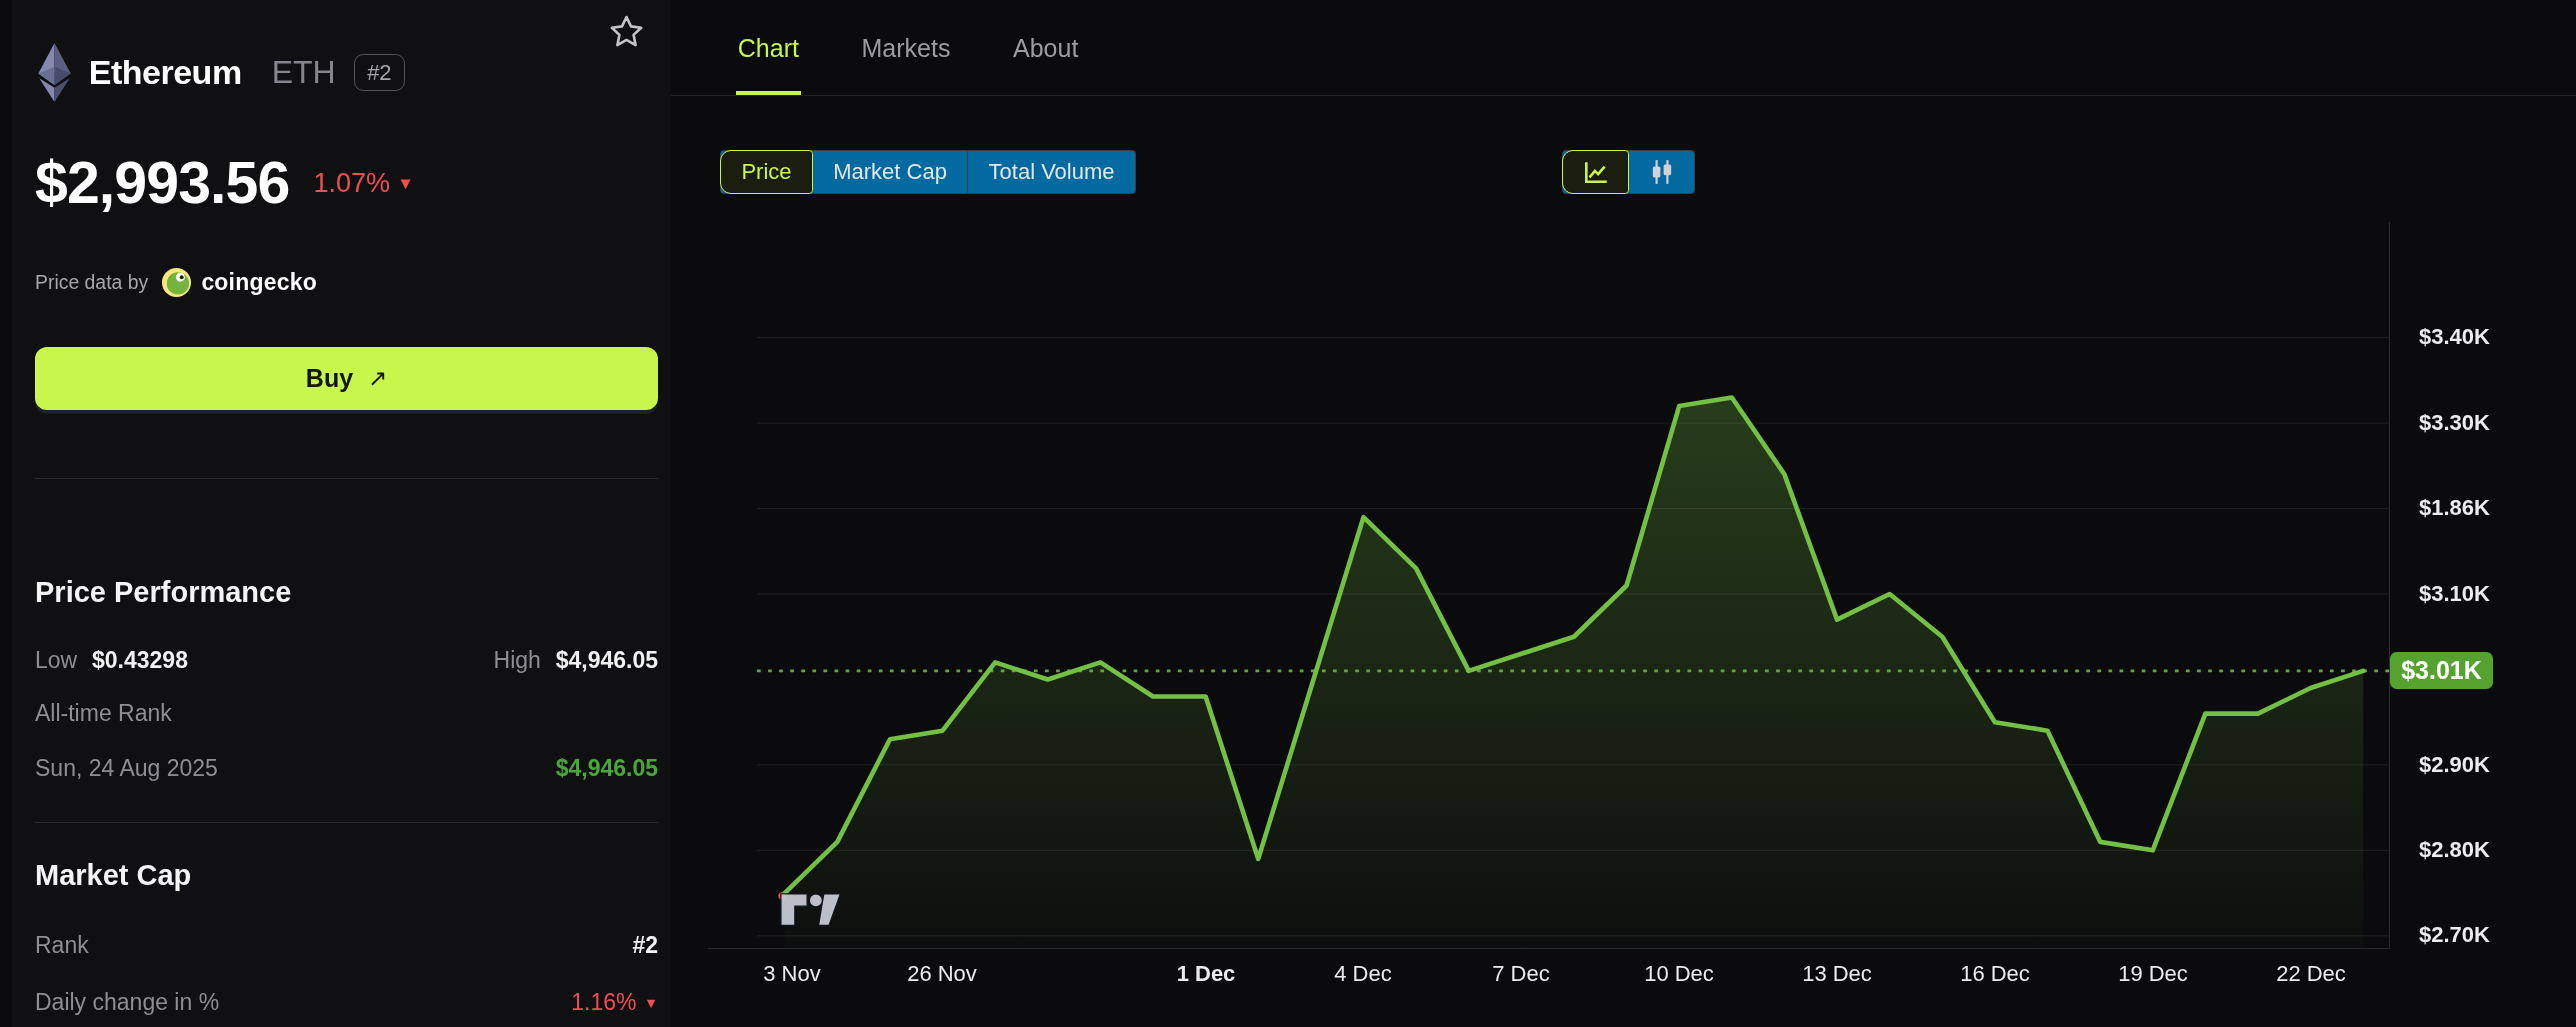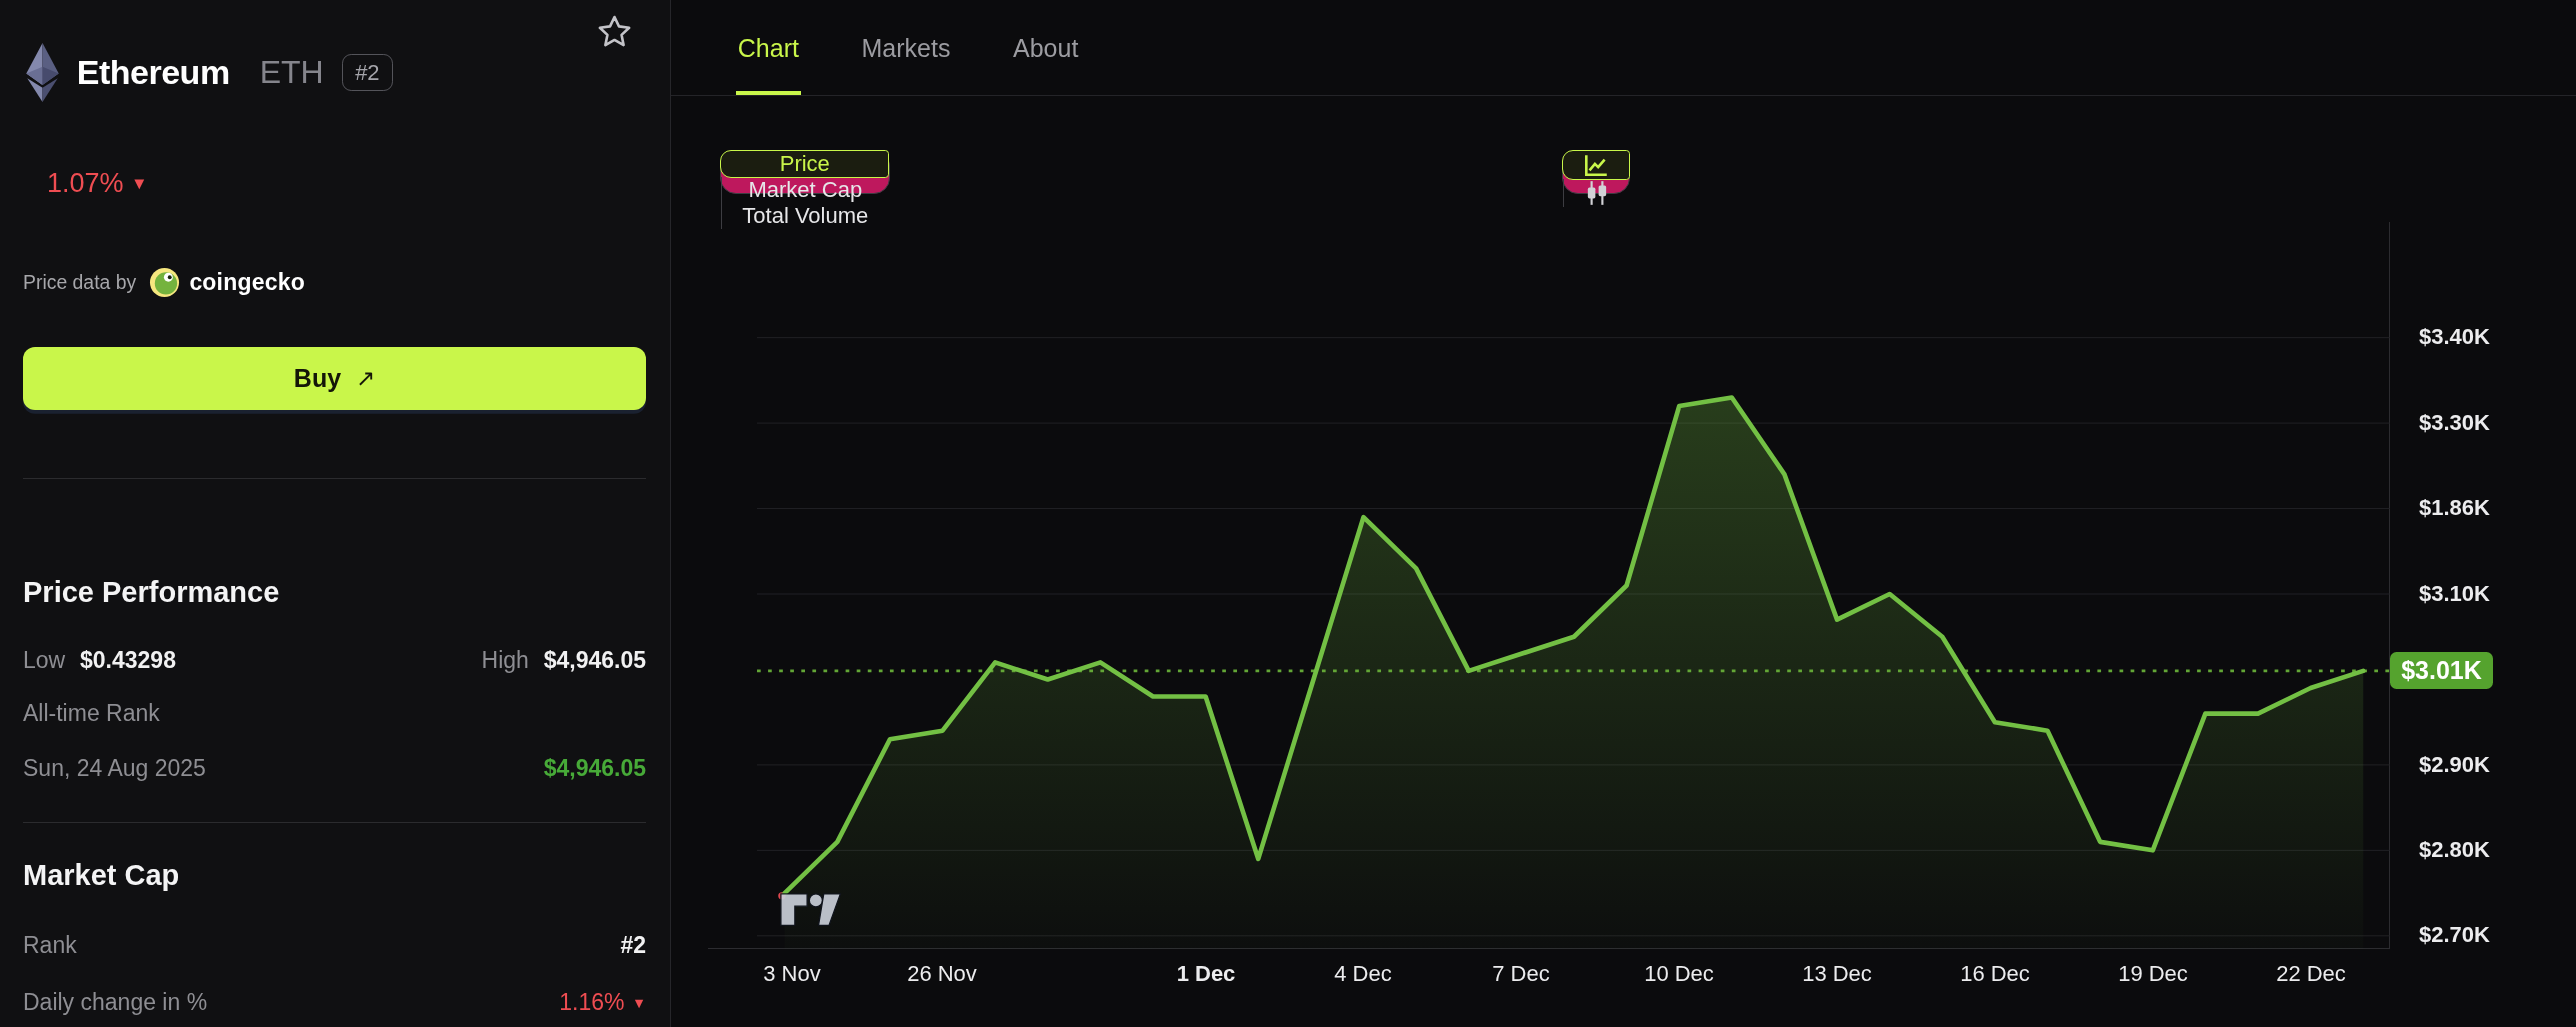--- a/index.html
+++ b/index.html
@@ -1,20 +1,20 @@
 <!DOCTYPE html>
 <html style="font-size:14.8px"><head>
 <meta charset="utf-8">
 <style>
   html,body{margin:0;padding:0;background:#0b0b0d;}
   *{box-sizing:border-box;font-family:"Liberation Sans",sans-serif;}
   .app{position:relative;width:2576px;height:1028px;background:#0b0b0d;overflow:hidden;}
 
   
-  .left{position:absolute;left:0;top:0;width:671px;height:1028px;background:#101012;border-right:0.9px solid #26262a;}
+  .left{position:absolute;left:12px;top:0;width:671px;height:1028px;background:#101012;border-right:0.9px solid #26262a;}
   .coin-header{position:absolute;left:23px;top:41px;width:623px;height:63px;display:flex;align-items:center;}
   .eth-logo{width:39px;height:61px;margin-right:14.8px;flex:0 0 auto;}
   .coin-name{font-size:34px;font-weight:700;color:#ffffff;letter-spacing:-0.5px;}
   .coin-ticker{font-size:32px;font-weight:400;color:#85858c;margin-left:30px;}
   .rank-badge{margin-left:18.5px;border:1.8px solid #54545a;border-radius:9.2px;color:#a5a5ab;font-size:22px;padding:6.5px 12px;line-height:1;}
   .star{position:absolute;right:37px;top:13px;width:37px;height:37px;}
 
   .price-row{position:absolute;left:23px;top:146px;width:623px;height:74px;display:flex;align-items:center;}
   .price-big{font-size:59px;font-weight:700;color:#ffffff;letter-spacing:-0.9px;}
   .price-change{margin-left:24px;font-size:27px;color:#ef4d52;display:flex;align-items:center;gap:7.4px;}
@@ -46,21 +46,21 @@
   .red-val{color:#ef4d52;font-size:23px;display:flex;align-items:center;gap:7.4px;}
 
   
   .right{position:absolute;left:671px;top:0;width:1905px;height:1028px;background:#0b0b0d;}
   .tabs{position:absolute;left:65px;top:0;height:96px;display:flex;gap:59px;}
   .tab{position:relative;background:none;border:none;height:96px;display:flex;align-items:center;font-size:25px;color:#9c9ca1;cursor:pointer;padding:0 1.8px;}
   .tab.active{color:#c9f64a;}
   .tab.active::after{content:"";position:absolute;left:0;right:0;bottom:0;height:4.6px;background:#c9f64a;}
   .tabs-border{position:absolute;left:0;top:95px;width:1905px;height:0.9px;background:#242428;}
 
-  .seg-group{position:absolute;top:150px;height:44px;display:flex;border:0.9px solid #3d3d42;border-radius:16px;background:#be185d;overflow:visible;flex-direction:column;}
+  .seg-group{position:absolute;top:150px;height:44px;display:flex;border:0.9px solid #3d3d42;border-radius:4px;background:#0369a1;overflow:visible;}
   .seg-btn{background:none;border:none;border-left:0.9px solid #3d3d42;color:#e6e6e8;font-size:22px;padding:0 20.3px;cursor:pointer;display:flex;align-items:center;justify-content:center;}
   .seg-btn:first-child{border-left:none;border-top-left-radius:11px;border-bottom-left-radius:11px;}
   .seg-btn:last-child{border-top-right-radius:11px;border-bottom-right-radius:11px;}
   .seg-btn.active{color:#c9f64a;border:1.8px solid #c9f64a;margin:-0.9px;background:#1b1d10;z-index:2;}
   .seg-btn.active:first-child{border-radius:11px 3.7px 3.7px 11px;}
   #metric-toggle{left:49px;}
   #charttype-toggle{left:891px;}
   #range-toggle{right:20.3px;}
   .icon-btn{padding:0 18.5px;}
 
@@ -91,20 +91,21 @@
       </svg>
       <span class="coin-name">Ethereum</span>
       <span class="coin-ticker">ETH</span>
       <span class="rank-badge">#2</span>
     </div>
     <svg class="star" viewBox="0 0 24 24">
       <path d="M12 2.6l2.9 6.1 6.6 0.9-4.9 4.6 1.3 6.6-5.9-3.3-5.9 3.3 1.3-6.6-4.9-4.6 6.6-0.9z" fill="none" stroke="#c3c3c8" stroke-width="1.7" stroke-linejoin="round"></path>
     </svg>
 
     <div class="price-row">
+      <span class="price-big">$2,993.56</span>
       <span class="price-change">
         <span>1.07%</span>
         <span class="tri">▼</span>
       </span>
     </div>
 
     <div class="attribution">
       <span class="attr-prefix">Price data by</span>
       <svg class="gecko" viewBox="0 0 32 32">
         <circle cx="16" cy="16" r="15" fill="#f6e77f"></circle>

